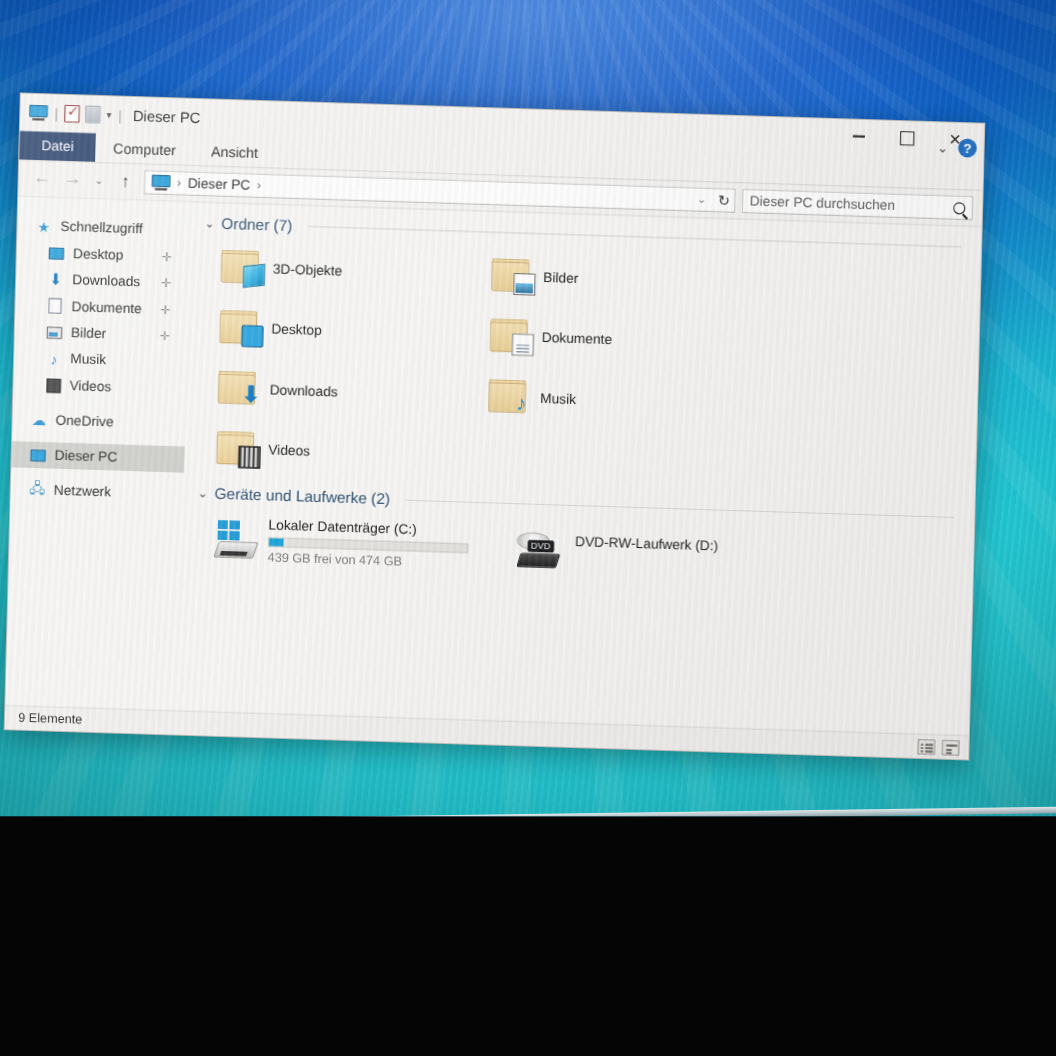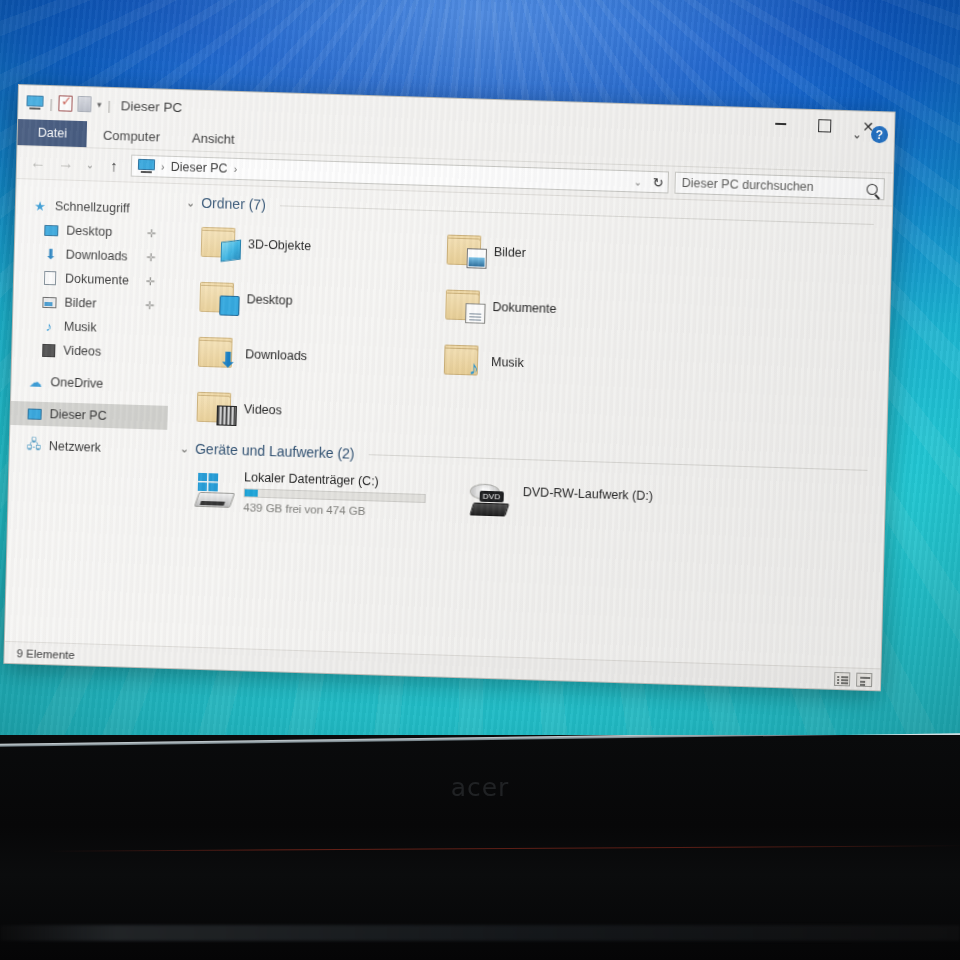--- a/index.html
+++ b/index.html
@@ -643,20 +643,14 @@
         </span>
       </div>
 
       <div class="moire"></div>
       <div class="sheen"></div>
     </div>
 
     <div class="screen-edge-bottom"></div>
   </div>
 
-  <div id="bezel">
-    <div class="bezel-top-line"></div>
-    <div class="brand">acer</div>
-    <div class="hinge-line"></div>
-    <div class="keyboard-glint"></div>
-  </div>
 
 </div>
 
 </body></html>

